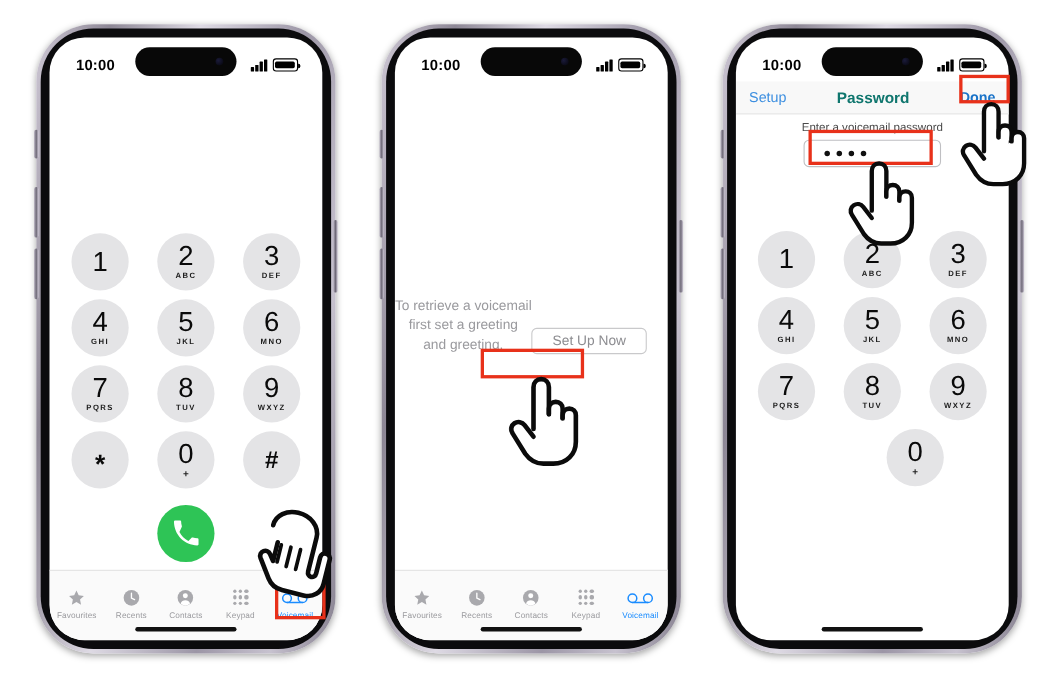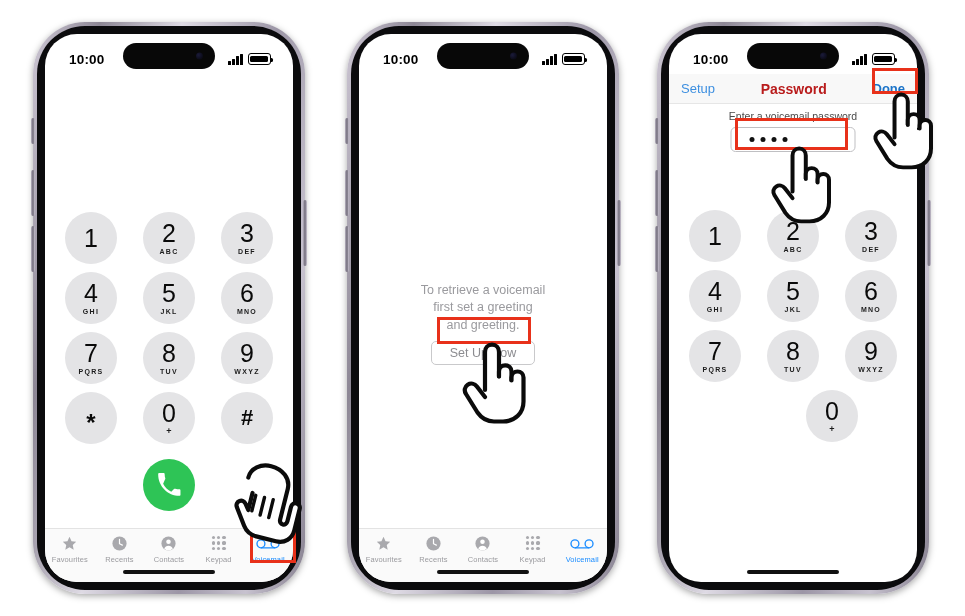--- a/index.html
+++ b/index.html
@@ -103,63 +103,63 @@
 
   
   .call-btn {
     position: absolute; left: 50%; transform: translateX(-50%);
     width: 52px; height: 52px; border-radius: 50%; background: #2ec456;
     display:flex; align-items:center; justify-content:center; z-index: 3;
   }
 
   
   .tabbar {
-    position: absolute; left: 0; bottom: 0; width: 100%; height: 54px;
+    position: absolute; left: 0; bottom: 0; width: 100%; height: 64px;
     background: #fafafa; border-top: .5px solid #e3e3e3;
-    display: flex; align-items: flex-start; padding-top: 5px;
+    display: flex; align-items: flex-start; padding-top: 15px;
   }
   .tab { flex: 1; display: flex; flex-direction: column; align-items: center; gap: 3px; }
   .tab .ti { height: 18px; display:flex; align-items:center; justify-content:center; color:#a9a9ad; }
   .tab .tl { font-size: 7.5px; color: #9b9b9f; letter-spacing: .1px; }
   .tab.active .ti { color: #1a8cff; }
   .tab.active .tl { color: #1a8cff; font-weight: 400; }
 
   .dots-grid { display: grid; grid-template-columns: repeat(3, 3.2px); gap: 2.2px; }
   .dots-grid i { display:block; width:3.2px; height:3.2px; border-radius:50%; background:#a9a9ad; }
 
   
   .nav-large {
     position: absolute; left: 0; top: 40px; width: 100%; height: 42px;
     background: #f8f8f8; border-bottom: .5px solid #e6e6e6;
     display: flex; align-items: center; padding-left: 20px;
   }
   .nav-large .title { font-size: 24px; font-weight: 800; color: #0a0a0a; letter-spacing: -.4px; }
 
   .setup-center {
-    position: absolute; left: 0; top: 248px; width: 100%;
-    display: flex; flex-direction: column; align-items: center;
+    position: absolute; left: 0; top: 236px; width: 100%;
+    display: flex; flex-direction: row; align-items: flex-end;
   }
   .setup-text { font-size: 12.5px; color: #9a9a9e; text-align: center; line-height: 1.38; }
   .setup-btn {
     margin-top: 7px;
     border: 1px solid #c9c9cb; border-radius: 5px;
     background: #fff; padding: 4px 18px;
     font-size: 12.5px; color: #8c8c90;
   }
 
   
   .nav-bar {
     position: absolute; left: 0; top: 40px; width: 100%; height: 30px;
     background: #f8f8f8; border-bottom: .5px solid #e6e6e6;
     display: flex; align-items: center; justify-content: space-between;
     padding: 0 12px;
   }
   .nav-bar .nb-left, .nav-bar .nb-right { font-size: 13px; color: #3d8fe0; }
   .nav-bar .nb-right { font-weight: 700; color: #1a73c8; }
-  .nav-bar .nb-title { font-size: 14px; font-weight: 700; color: #b91c1c; }
+  .nav-bar .nb-title { font-size: 14px; font-weight: 700; color: #0f766e; }
 
   .pw-label { position: absolute; left:0; top: 76px; width: 100%; text-align:center;
               font-size: 10.5px; color: #4a4a4a; }
   .pw-field {
     position: absolute; left: 50%; transform: translateX(-50%); top: 93px;
     width: 125px; height: 25px; border: 1px solid #bfbfc2; border-radius: 5px;
     background: #fff; display: flex; align-items: center; padding-left: 18px; gap: 6px;
   }
   .pw-field i { display:block; width: 5px; height: 5px; border-radius: 50%; background:#111; }
 

